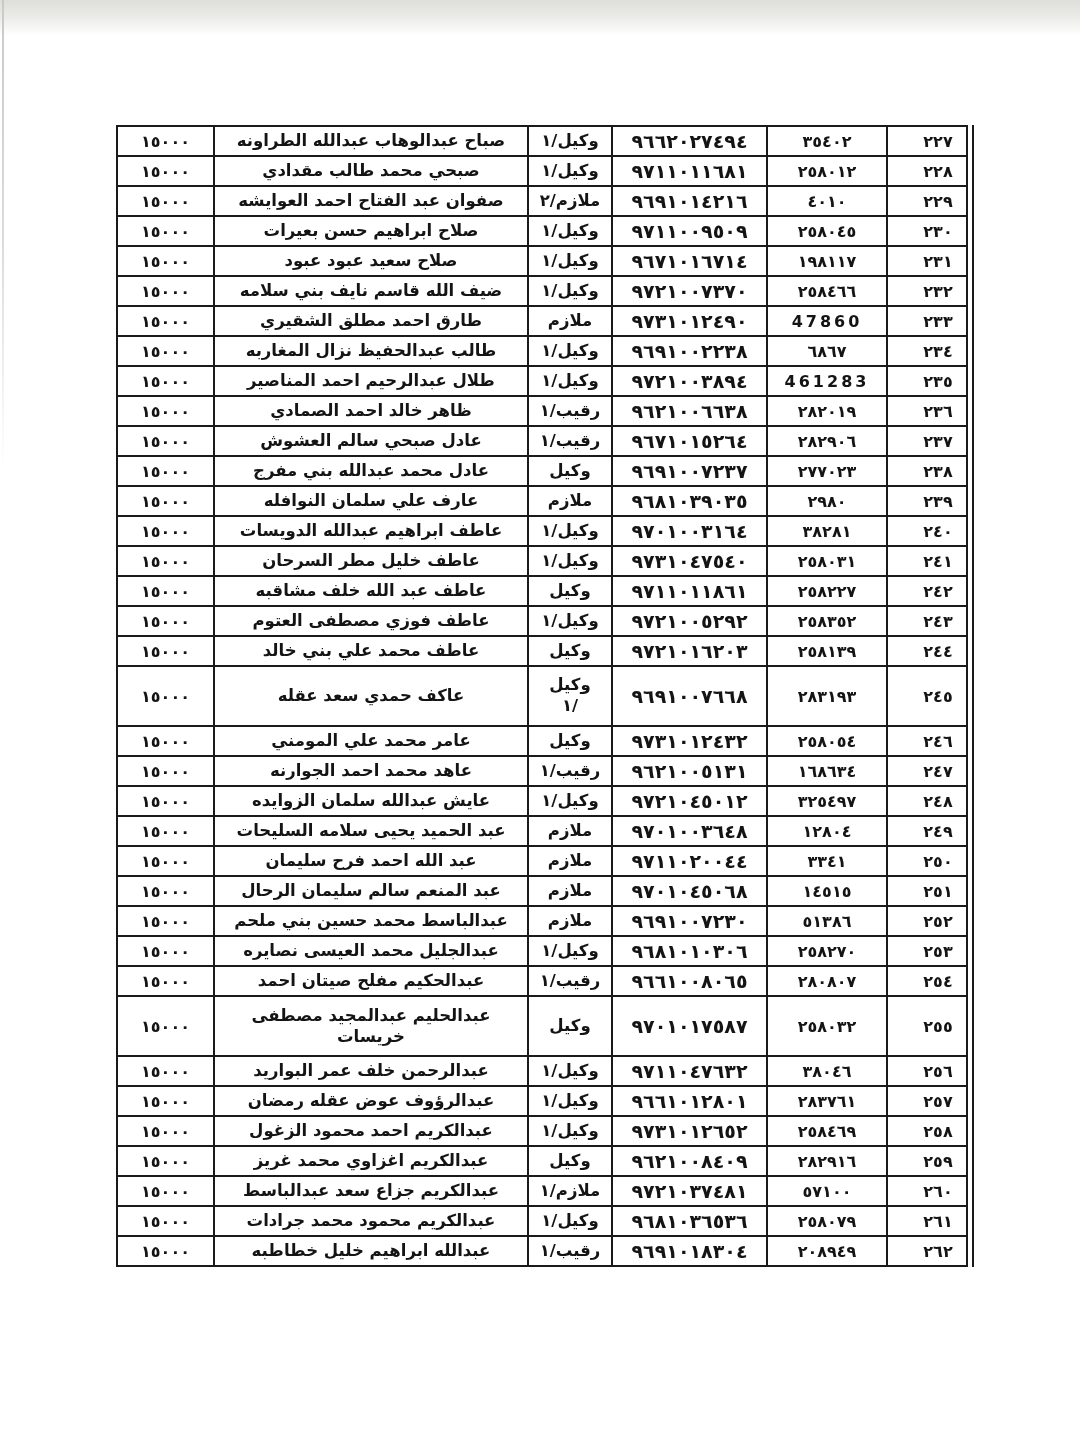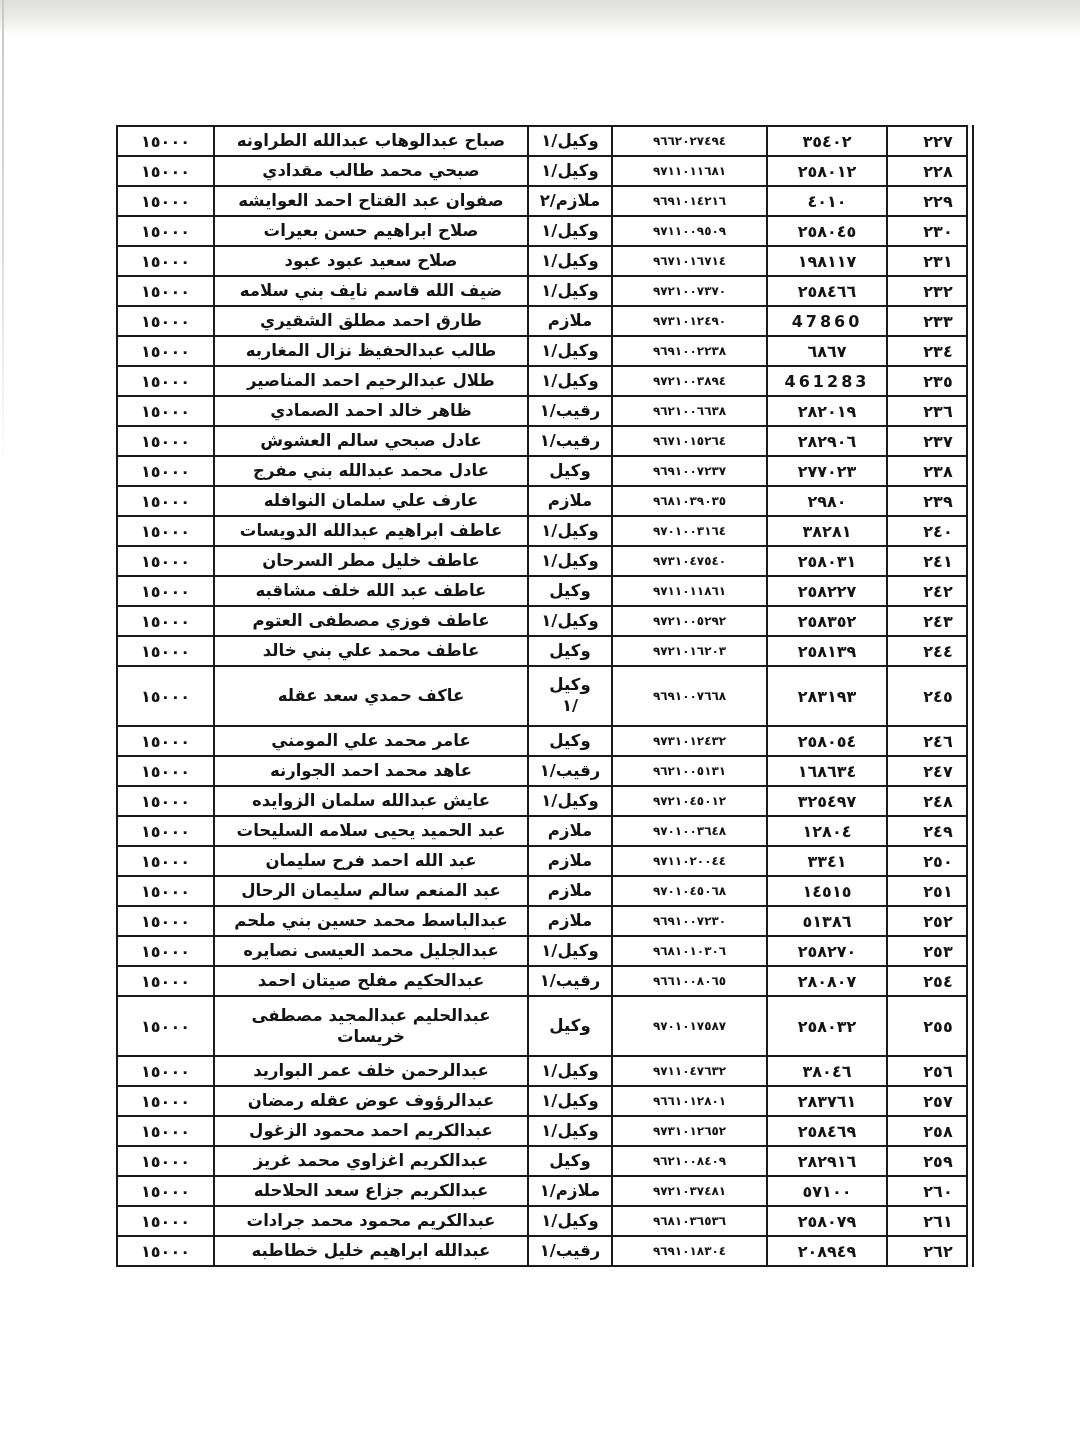--- a/index.html
+++ b/index.html
@@ -45,21 +45,21 @@
   }
   tr{height:30px;}
   tr.tall{height:60px;}
   .c-seq {width:80px;}
   .c-num2{width:120px;}
   .c-num1{width:155px;}
   .c-rank{width:84px;}
   .c-name{width:314px;}
   .c-amt {width:97px;}
   .seq-cell {font-size:16px;letter-spacing:4px;padding-left:24px;}
-  .num-cell {font-size:12px;letter-spacing:3px;}
+  .num-cell {font-size:19px;letter-spacing:3px;}
   .num2-cell{font-size:16px;letter-spacing:3px;}
   .rank-cell{font-size:16.5px;white-space:pre-line;line-height:1.25;}
   .name-cell{font-size:16.5px;white-space:pre-line;line-height:1.3;}
   .amt-cell {font-size:16px;letter-spacing:2px;}
 </style>
 </head>
 <body>
 
 <div class="page">
   <div class="top-shade"></div>
@@ -341,21 +341,21 @@
     <td class="num-cell">٩٦٢١٠٠٨٤٠٩</td>
     <td class="rank-cell">وكيل</td>
     <td class="name-cell">عبدالكريم اغزاوي محمد غريز</td>
     <td class="amt-cell">١٥٠٠٠</td>
   </tr>
           <tr>
     <td class="seq-cell">٢٦٠</td>
     <td class="num2-cell">٥٧١٠٠</td>
     <td class="num-cell">٩٧٢١٠٣٧٤٨١</td>
     <td class="rank-cell">ملازم/١</td>
-    <td class="name-cell">عبدالكريم جزاع سعد الحلاحله</td>
+    <td class="name-cell">عبدالكريم جزاع سعد عبدالباسط</td>
     <td class="amt-cell">١٥٠٠٠</td>
   </tr>
           <tr>
     <td class="seq-cell">٢٦١</td>
     <td class="num2-cell">٢٥٨٠٧٩</td>
     <td class="num-cell">٩٦٨١٠٣٦٥٣٦</td>
     <td class="rank-cell">وكيل/١</td>
     <td class="name-cell">عبدالكريم محمود محمد جرادات</td>
     <td class="amt-cell">١٥٠٠٠</td>
   </tr>

